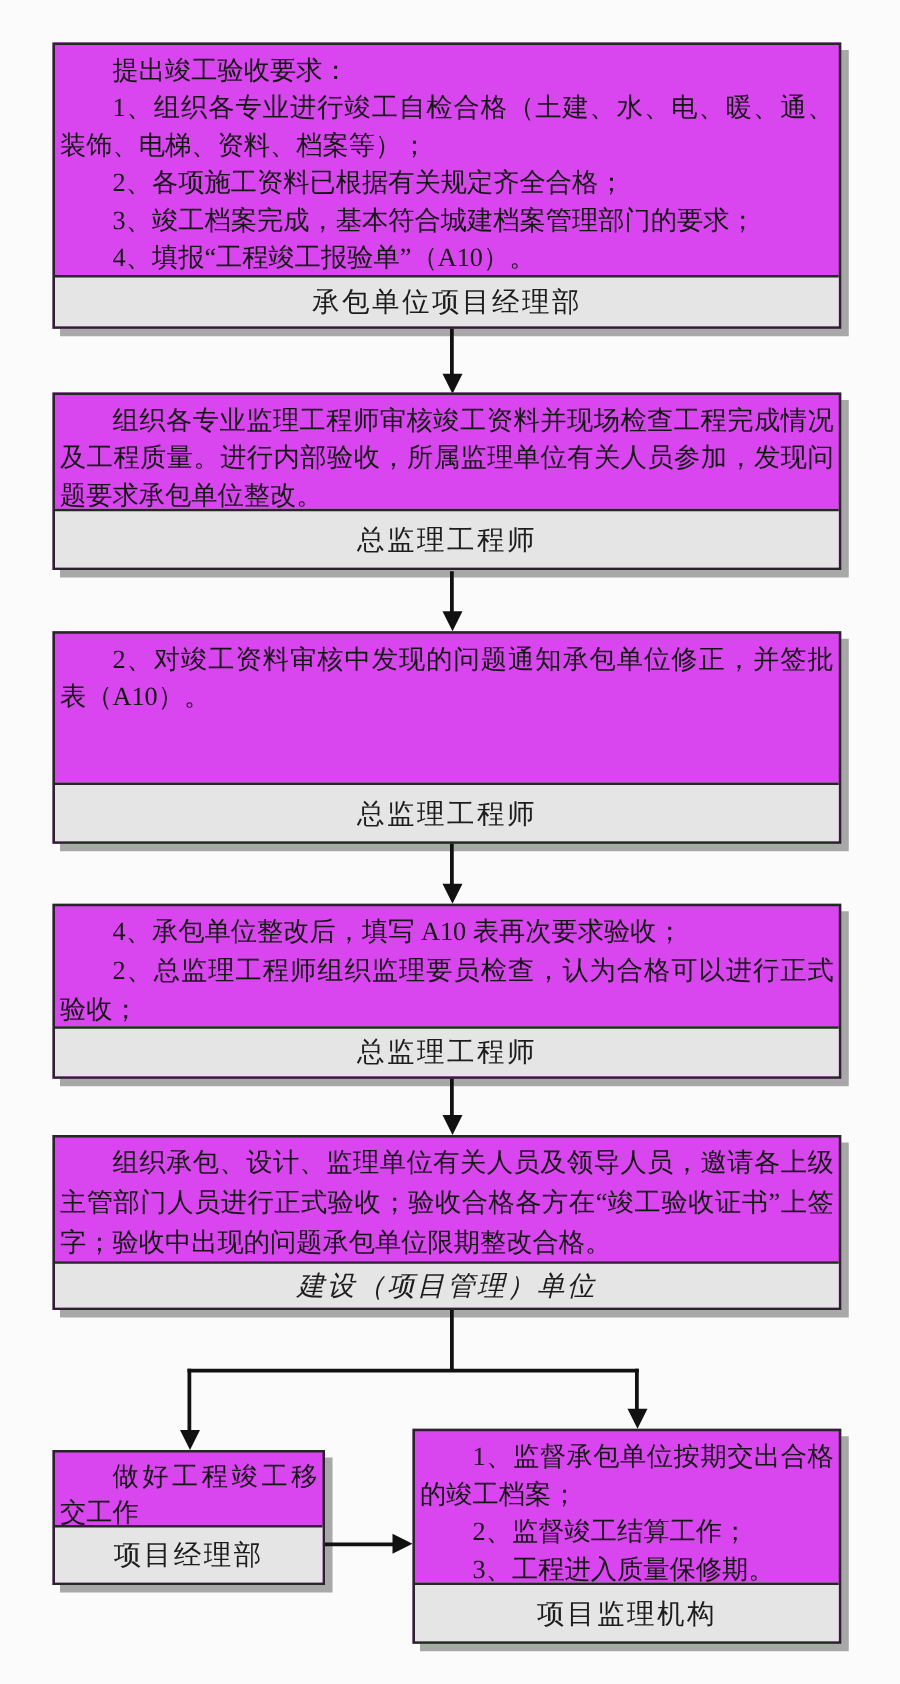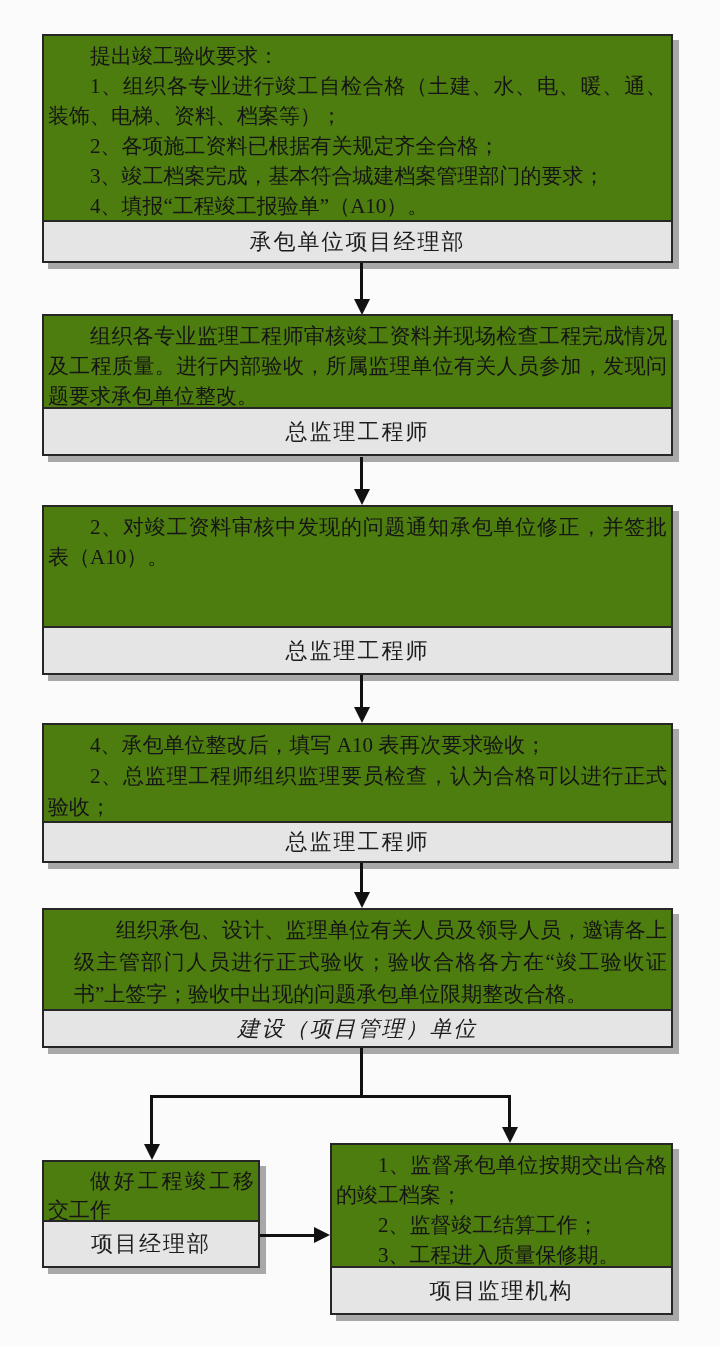--- a/index.html
+++ b/index.html
@@ -8,21 +8,21 @@
     position:relative;
     width:720px;height:1347px;
     background:#fbfbfb;
     font-family:"Liberation Serif","DejaVu Serif",serif;
     overflow:hidden;
   }
   .fbox{
     position:absolute;
     box-sizing:border-box;
     border:2px solid #262626;
-    background:#4d7c0f;
+    background:#d946ef;
     box-shadow:6px 6px 0 #a8a8a8;
     display:flex;
     flex-direction:column;
   }
   .fbody{
     flex:1;
     padding:5px 4px 0 4px;
     font-size:21px;
     line-height:30px;
     color:#151515;
@@ -61,21 +61,21 @@
   #box1 .ffoot{height:41px;}
   #box2{left:42px;top:314px;width:631px;height:142px;justify-content:center;}
   #box2 .ffoot{height:47px;}
   #box3{left:42px;top:505px;width:631px;height:170px;}
   #box3 .ffoot{height:47px;}
   #box4{left:42px;top:723px;width:631px;height:140px;}
   #box4 .ffoot{height:40px;}
   #box4 .fbody{line-height:31px;}
   #box5{left:42px;top:908px;width:631px;height:140px;}
   #box5 .ffoot{height:37px;font-style:italic;}
-  #box5 .fbody{line-height:32px;padding-top:4px;margin-left:26px;}
+  #box5 .fbody{line-height:32px;padding-top:4px;}
   #box6{left:42px;top:1160px;width:218px;height:108px;}
   #box6 .ffoot{height:46px;text-align:right;}
   #box6 .fbody{line-height:29px;}
   #box7{left:330px;top:1143px;width:343px;height:172px;}
   #box7 .ffoot{height:47px;}
 </style>
 </head>
 <body>
 
 <div class="canvas">

